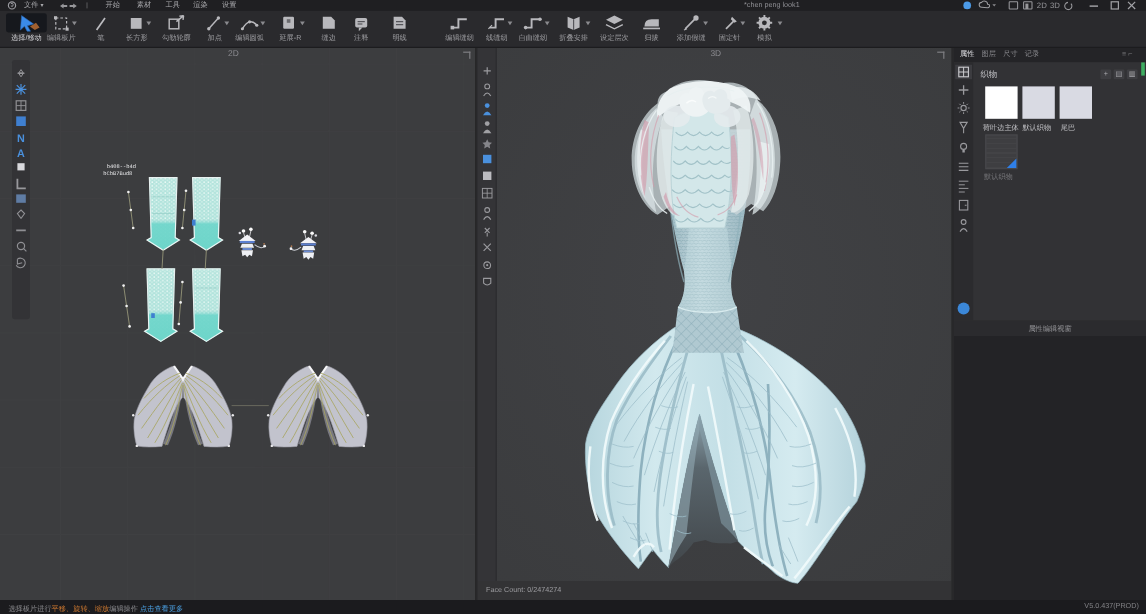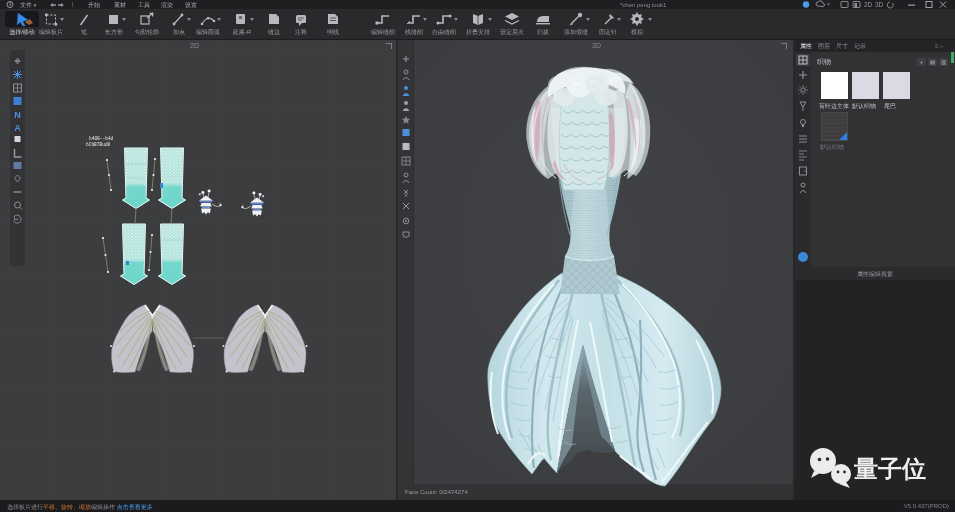--- a/index.html
+++ b/index.html
@@ -726,33 +726,20 @@
             <div id="sw4tri"></div>
           </div>
         <div id="sw4label">默认织物</div>
         <div id="greenbar"></div>
         <div id="bluecirc"></div>
       </div>
       <div id="propbar">
           <span>属性编辑视窗</span>
         </div>
       <div id="rempty"></div>
-      <div id="watermark">
-        <svg width="50" height="44" style="position:absolute;left:0;top:0;">
-          <circle cx="17" cy="15" r="13" fill="#ececec"></circle>
-          <path d="M 8 25 L 5 32 L 14 27 Z" fill="#ececec"></path>
-          <circle cx="35" cy="28" r="10" fill="#ececec"></circle>
-          <path d="M 40 36 L 44 42 L 33 38 Z" fill="#ececec"></path>
-          <circle cx="13.5" cy="13.5" r="1.8" fill="#26282c"></circle>
-          <circle cx="21.5" cy="13" r="1.8" fill="#26282c"></circle>
-          <circle cx="32" cy="26" r="1.4" fill="#26282c"></circle>
-          <circle cx="38.5" cy="26" r="1.4" fill="#26282c"></circle>
-        </svg>
-        <div id="wmtext">量子位</div>
-      </div>
     </div>
   </div>
 
   <div id="statusbar">
     <span class="lft">选择板片进行<span class="org">平移、旋转、缩放</span>编辑操作 <span class="lnk">点击查看更多</span></span>
     <span class="ver">V5.0.437(PROD)</span>
   </div>
 
 </div>
 

